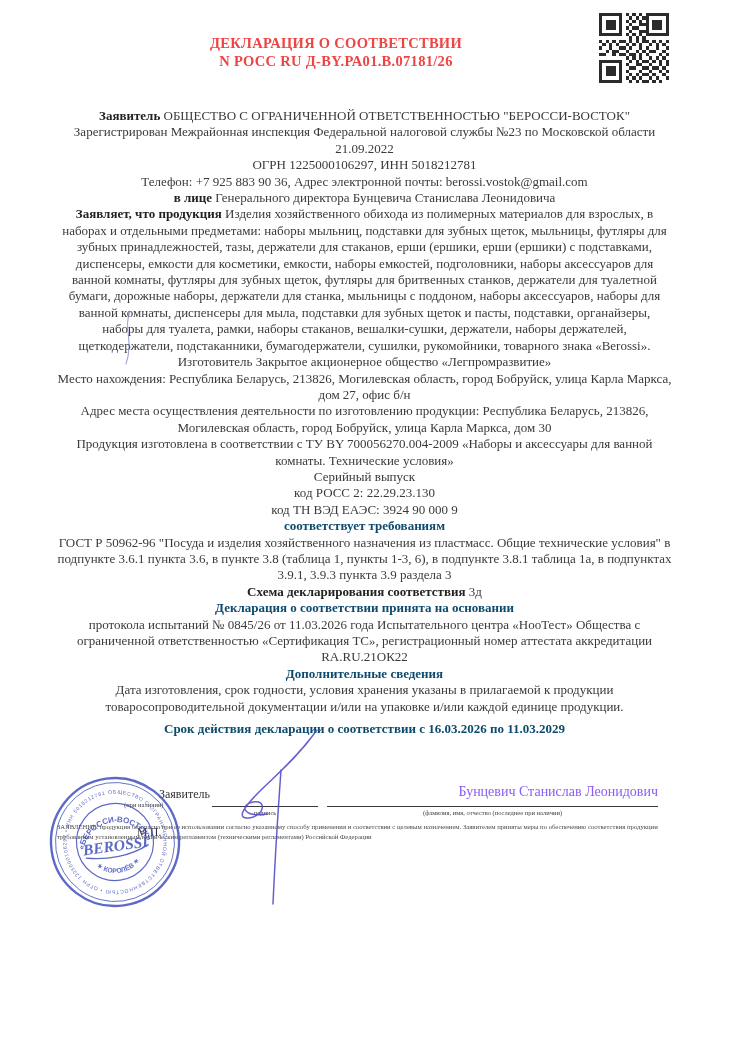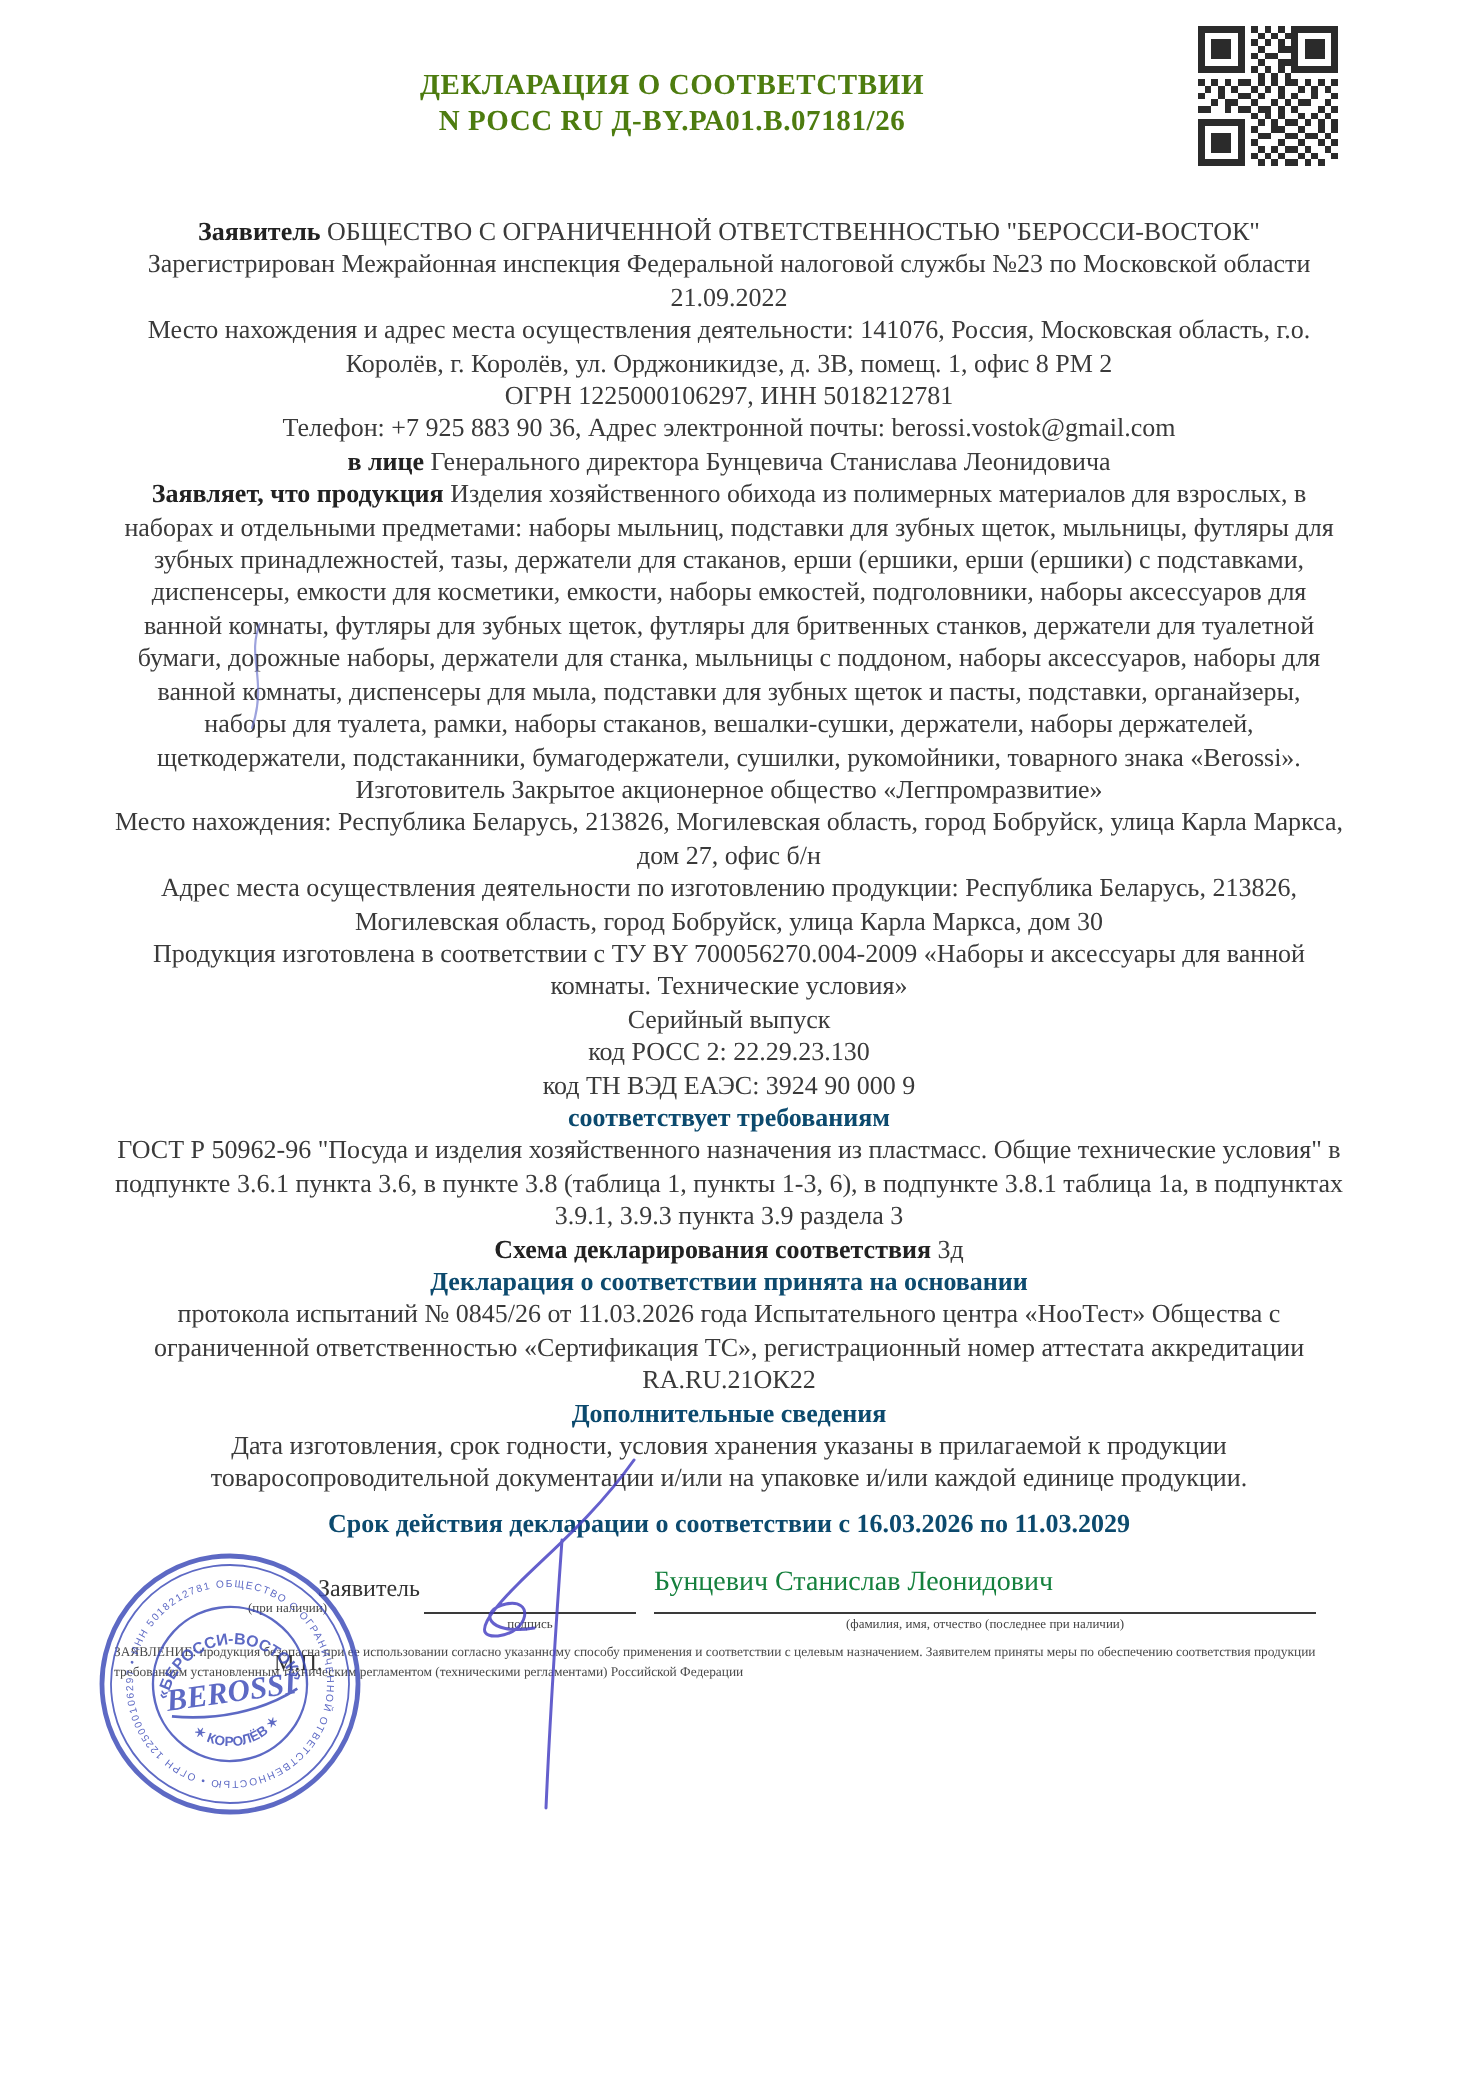--- a/index.html
+++ b/index.html
@@ -2,42 +2,42 @@
 <html><head>
 <meta charset="utf-8">
 <style>
   html,body{margin:0;padding:0;background:#e8e8e8;}
   .page{
     position:relative;width:729px;height:1042px;margin:0 auto;background:#ffffff;
     font-family:"Liberation Serif","DejaVu Serif",serif;color:#3a3a3a;overflow:hidden;
   }
   .header{
     position:absolute;left:57px;top:34px;width:558px;text-align:center;
-    font-weight:bold;color:#4d7c0f;font-size:14.5px;line-height:18px;letter-spacing:.3px;
+    font-weight:bold;color:#ef4444;font-size:14.5px;line-height:18px;letter-spacing:.3px;
   }
   .qr{position:absolute;left:599px;top:13px;width:70px;height:70px;}
   .content{
     position:absolute;left:57px;top:108px;width:615px;
     font-size:13px;line-height:16.4px;text-align:left;
   }
   .content p{margin:0;text-align:center;}
   b.lb{font-weight:bold;color:#222;}
   p.bold-line{font-weight:bold;color:#0c4a6e;}
   p.gap{margin-top:6px;}
   
   .mp{position:absolute;left:137px;top:826px;font-size:11.5px;color:#333;}
   .mp-note{position:absolute;left:124px;top:801px;font-size:6.5px;color:#444;}
   .sig-applicant{position:absolute;left:159px;top:787px;font-size:12px;color:#333;}
   .sig-line{position:absolute;border-top:1.6px solid #3a3a3a;height:0;}
   .line-sign{left:212px;top:806px;width:106px;}
   .line-name{left:327px;top:806px;width:331px;}
   .sig-caption{position:absolute;font-size:6.5px;color:#444;text-align:center;}
   .cap-sign{left:212px;top:809px;width:106px;}
   .cap-name{left:327px;top:809px;width:331px;}
-  .sig-name{position:absolute;left:327px;top:784px;width:331px;text-align:left;font-size:14px;color:#15803d;}
+  .sig-name{position:absolute;left:327px;top:784px;width:331px;text-align:right;font-size:14px;color:#8b5cf6;}
   .disclaimer{position:absolute;left:57px;top:822px;width:618px;font-size:6.7px;line-height:9.5px;color:#4a4a4a;}
   .stamp{position:absolute;left:44px;top:771px;width:142px;height:142px;opacity:.82;}
   .signature-ink{position:absolute;left:205px;top:720px;width:150px;height:195px;}
   .ink-mark{position:absolute;left:118px;top:310px;width:22px;height:58px;opacity:.65;}
 </style>
 </head>
 <body>
 
 <div class="page">
 
@@ -52,21 +52,20 @@
   </svg>
 
   <div class="header">
     <div>ДЕКЛАРАЦИЯ О СООТВЕТСТВИИ</div>
     <div>N РОСС RU Д-BY.РА01.В.07181/26</div>
   </div>
 
   <div class="content">
     <p><b class="lb">Заявитель</b> <span>ОБЩЕСТВО С ОГРАНИЧЕННОЙ ОТВЕТСТВЕННОСТЬЮ "БЕРОССИ-ВОСТОК"</span></p>
     <p>Зарегистрирован Межрайонная инспекция Федеральной налоговой службы №23 по Московской области 21.09.2022</p>
-    <p>Место нахождения и адрес места осуществления деятельности: 141076, Россия, Московская область, г.о. Королёв, г. Королёв, ул. Орджоникидзе, д. 3В, помещ. 1, офис 8 РМ 2</p>
     <p>ОГРН 1225000106297, ИНН 5018212781</p>
     <p>Телефон: +7 925 883 90 36, Адрес электронной почты: berossi.vostok@gmail.com</p>
     <p><b class="lb">в лице</b> <span>Генерального директора Бунцевича Станислава Леонидовича</span></p>
 
     <p><b class="lb">Заявляет, что продукция</b> <span>Изделия хозяйственного обихода из полимерных материалов для взрослых, в наборах и отдельными предметами: наборы мыльниц, подставки для зубных щеток, мыльницы, футляры для зубных принадлежностей, тазы, держатели для стаканов, ерши (ершики, ерши (ершики) с подставками, диспенсеры, емкости для косметики, емкости, наборы емкостей, подголовники, наборы аксессуаров для ванной комнаты, футляры для зубных щеток, футляры для бритвенных станков, держатели для туалетной бумаги, дорожные наборы, держатели для станка, мыльницы с поддоном, наборы аксессуаров, наборы для ванной комнаты, диспенсеры для мыла, подставки для зубных щеток и пасты, подставки, органайзеры, наборы для туалета, рамки, наборы стаканов, вешалки-сушки, держатели, наборы держателей, щеткодержатели, подстаканники, бумагодержатели, сушилки, рукомойники, товарного знака «Berossi».</span></p>
     <p>Изготовитель Закрытое акционерное общество «Легпромразвитие»</p>
     <p>Место нахождения: Республика Беларусь, 213826, Могилевская область, город Бобруйск, улица Карла Маркса, дом 27, офис б/н</p>
     <p>Адрес места осуществления деятельности по изготовлению продукции: Республика Беларусь, 213826, Могилевская область, город Бобруйск, улица Карла Маркса, дом 30</p>
     <p>Продукция изготовлена в соответствии с ТУ BY 700056270.004-2009 «Наборы и аксессуары для ванной комнаты. Технические условия»</p>
     <p>Серийный выпуск</p>

